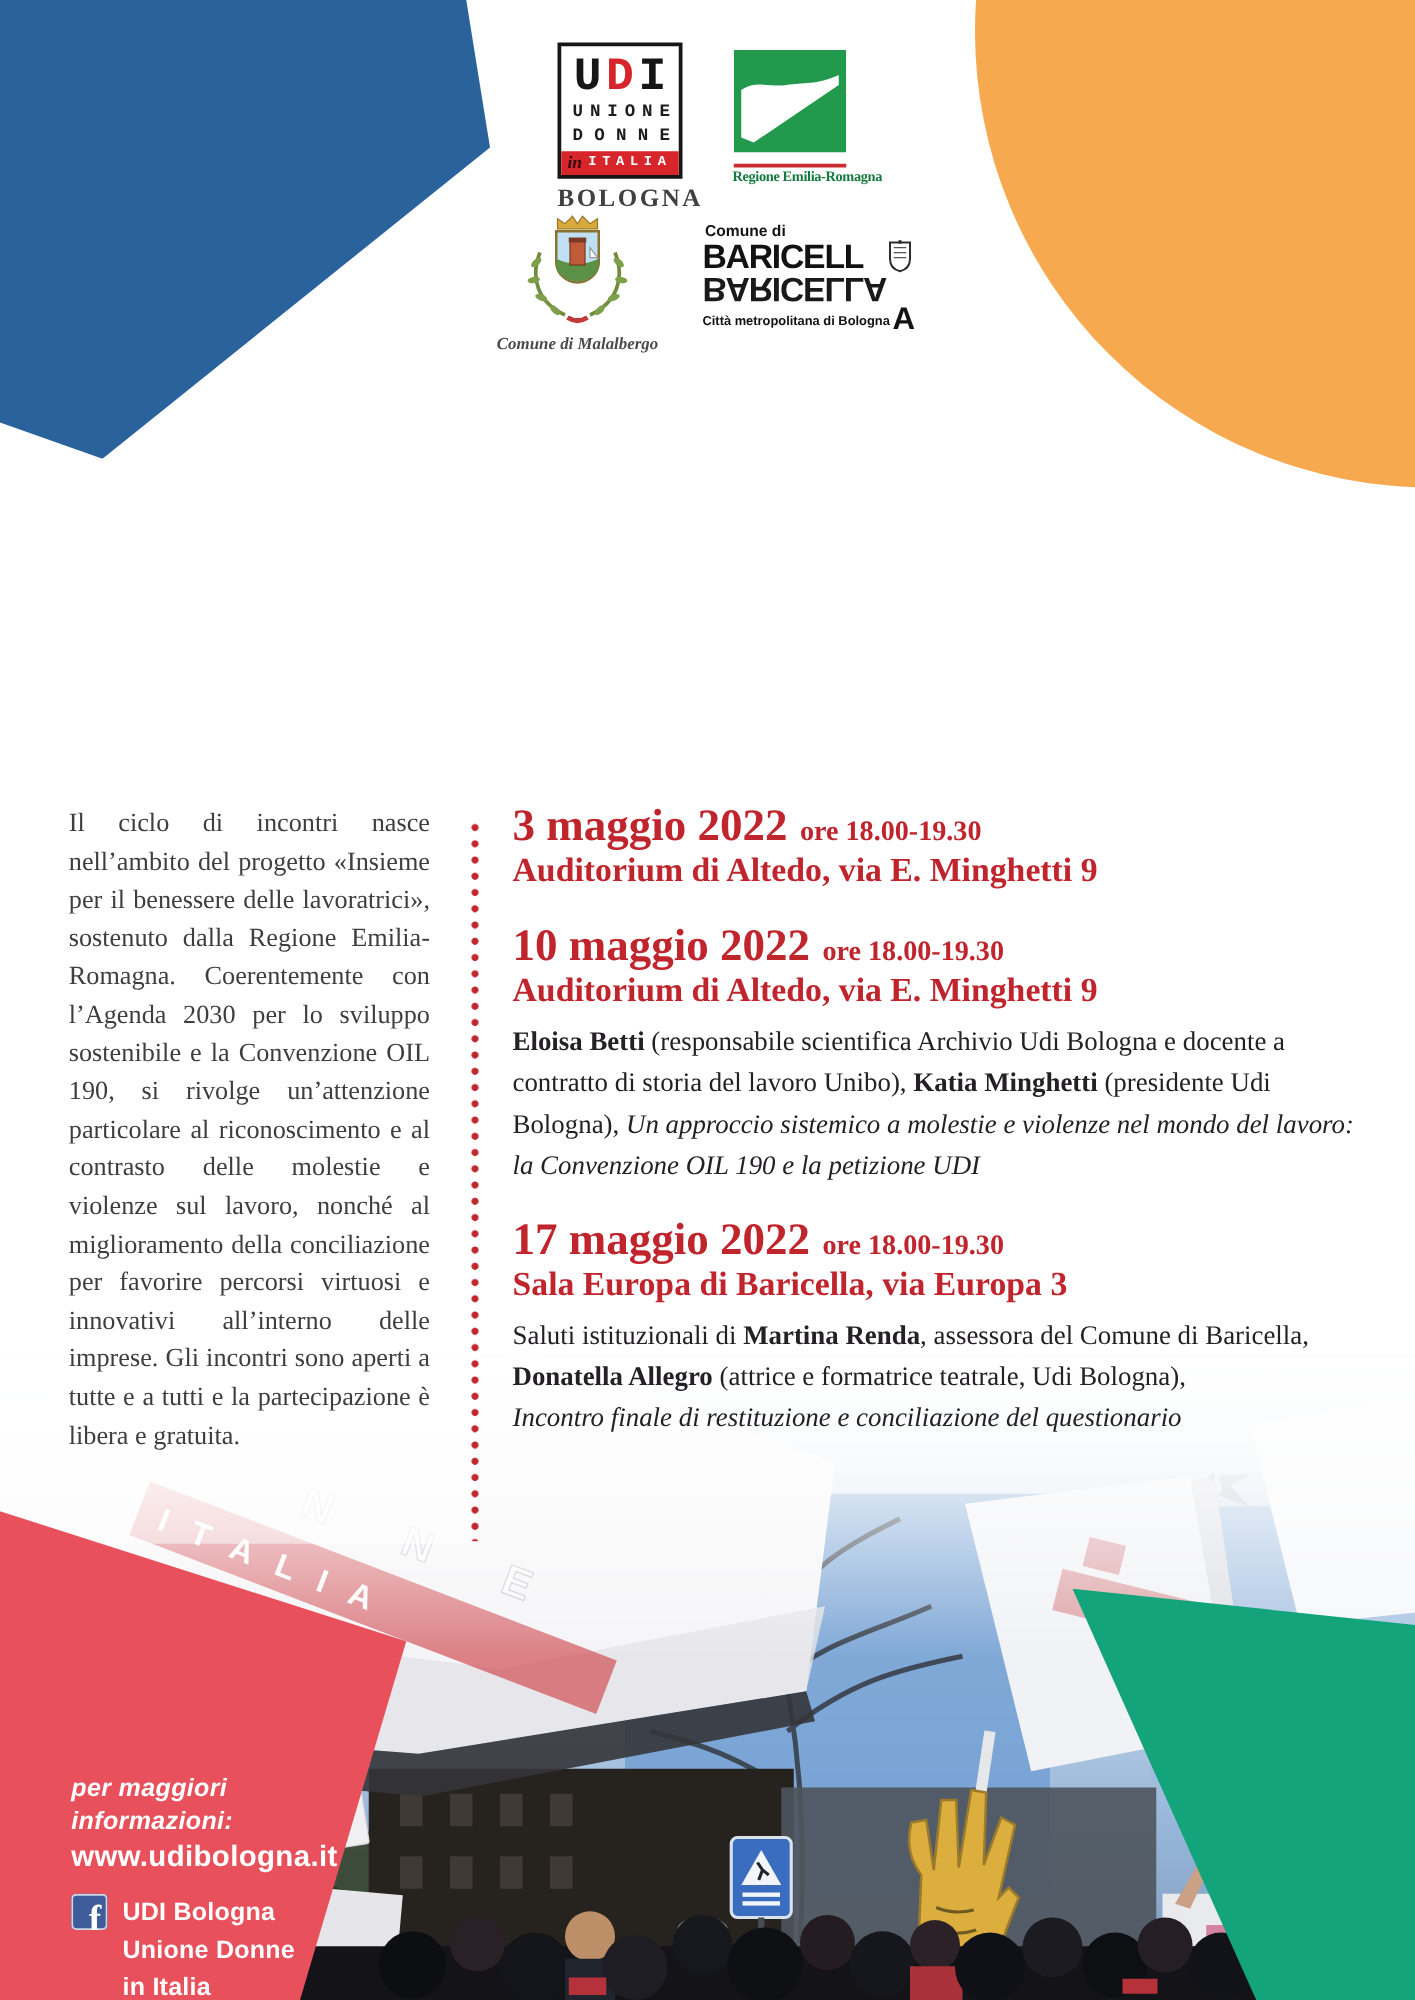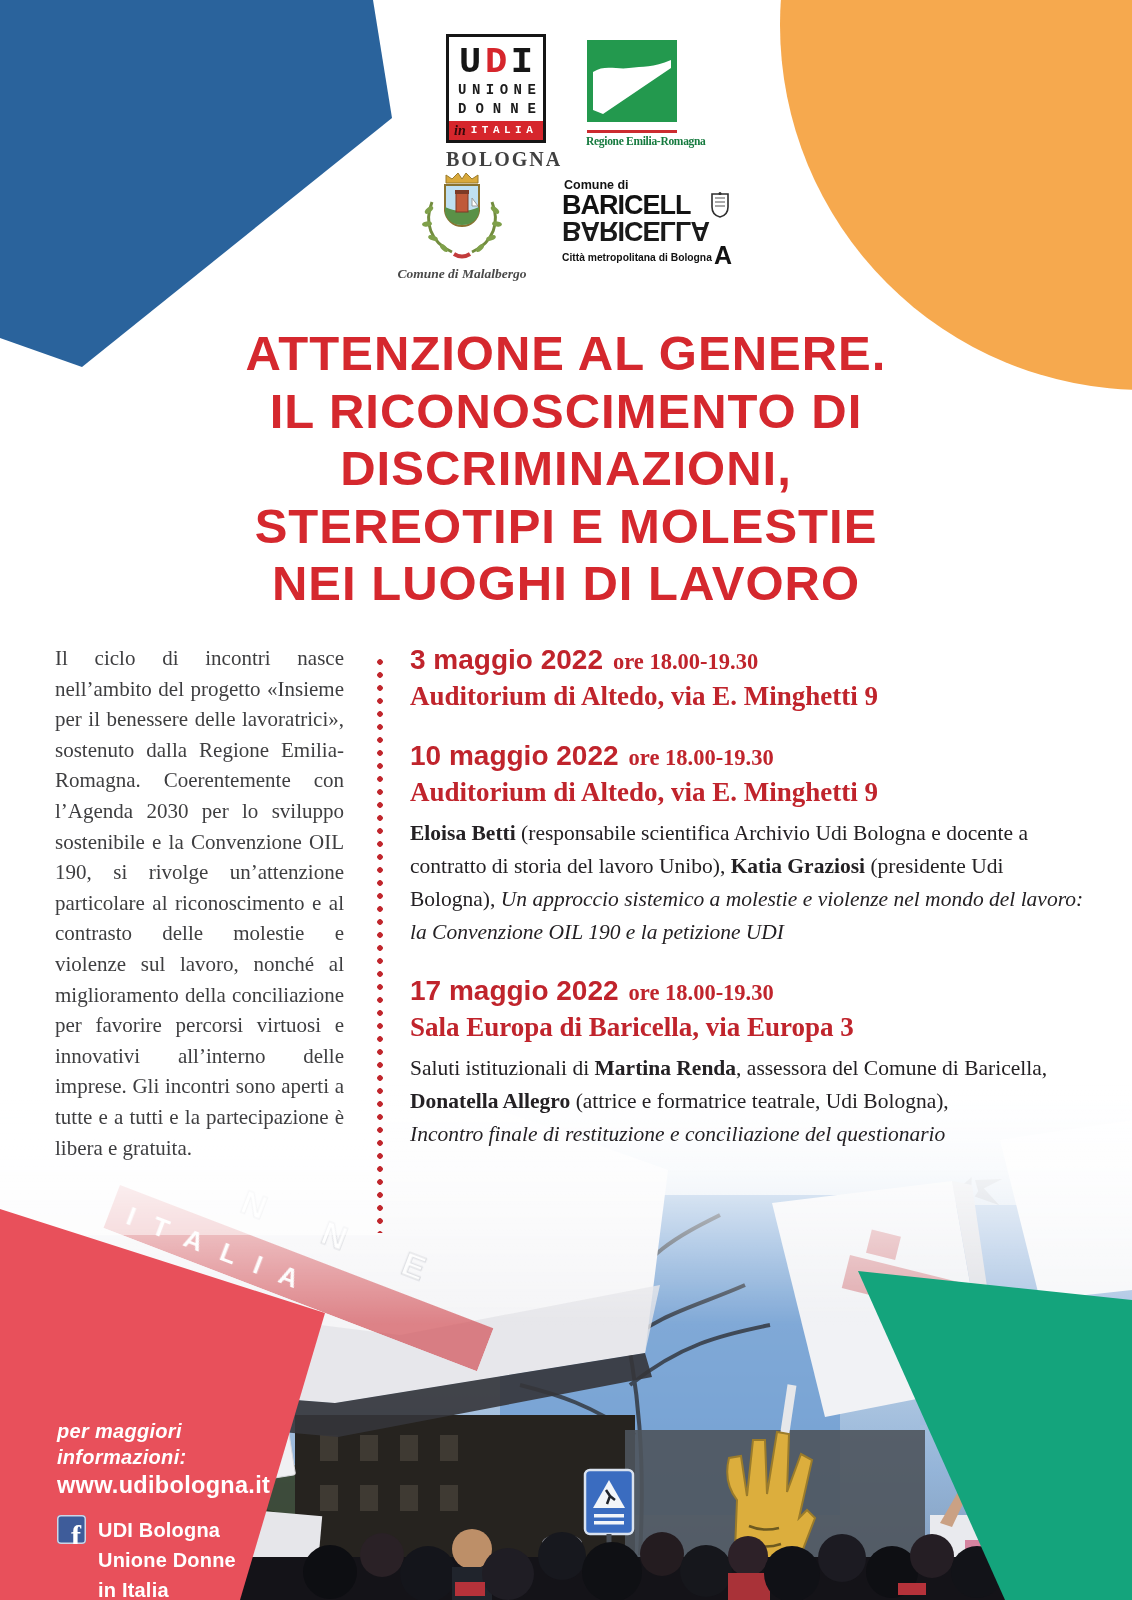--- a/index.html
+++ b/index.html
@@ -87,21 +87,21 @@
   .divider{
     position:absolute; left:377px; top:658px; width:6px; height:575px; z-index:4;
     background-image:radial-gradient(circle at 3px 4px, #c0262c 2.5px, rgba(192,38,44,0) 3.1px);
     background-size:6px 13px; background-repeat:repeat-y;
   }
 
   
   .events{ position:absolute; left:410px; top:642px; width:684px; z-index:3; }
   .ev{ margin-bottom:24px; }
   .ev-head{ color:#c0242c; }
-  .ev-date{ font-family:Liberation Sans, sans-serif; font-weight:bold; font-size:28px; line-height:36px;}
+  .ev-date{ font-family:Liberation Serif, serif; font-weight:bold; font-size:36px; line-height:36px;}
   .ev-time{ font-family:"Liberation Serif",serif; font-weight:bold; font-size:22.5px; margin-left:10px;}
   .ev-venue{ font-family:"Liberation Serif",serif; font-weight:bold; font-size:27px;
     line-height:36px; color:#c0242c; margin-bottom:7px;}
   .ev-body{ font-family:"Liberation Serif",serif; font-size:21.5px; line-height:33px; color:#242124;}
   .ev-body .b{ font-weight:bold; }
   .ev-body .i{ font-style:italic; }
   .ev-body .block{ display:block; }
 
   
   .footer{ position:absolute; left:57px; top:1418px; width:260px; z-index:7; color:#fff;
@@ -316,48 +316,41 @@
         </svg>
       </div>
       <div class="bar-mirror">BARICELLA</div>
       <div class="bar-row3">
         <span class="bar-caption">Città metropolitana di Bologna</span>
         <span class="bar-a">A</span>
       </div>
     </div>
   </header>
 
-  <div class="title">
-    <div>ATTENZIONE AL GENERE.</div>
-    <div>IL RICONOSCIMENTO DI</div>
-    <div>DISCRIMINAZIONI,</div>
-    <div>STEREOTIPI E MOLESTIE</div>
-    <div>NEI LUOGHI DI LAVORO</div>
-  </div>
 
   <p class="intro" lang="it">Il ciclo di incontri nasce nell’ambito del progetto «Insieme per il benessere delle lavoratrici», sostenuto dalla Regione Emilia-Romagna. Coerentemente con l’Agenda 2030 per lo sviluppo sostenibile e la Convenzione OIL 190, si rivolge un’attenzione particolare al riconoscimento e al contrasto delle molestie e violenze sul lavoro, nonché al miglioramento della conciliazione per favorire percorsi virtuosi e innovativi all’interno delle imprese. Gli incontri sono aperti a tutte e a tutti e la partecipazione è libera e gratuita.</p>
 
   <div class="divider"></div>
 
   <main class="events">
 
     <section class="ev">
       <div class="ev-head">
         <span class="ev-date">3 maggio 2022</span><span class="ev-time">ore 18.00-19.30</span>
       </div>
       <div class="ev-venue">Auditorium di Altedo, via E. Minghetti 9</div>
     </section>
 
     <section class="ev">
       <div class="ev-head">
         <span class="ev-date">10 maggio 2022</span><span class="ev-time">ore 18.00-19.30</span>
       </div>
       <div class="ev-venue">Auditorium di Altedo, via E. Minghetti 9</div>
       <p class="ev-body">
-        <span class="b">Eloisa Betti</span><span> (responsabile scientifica Archivio Udi Bologna e docente a contratto di storia del lavoro Unibo), </span><span class="b">Katia Graziosi</span><span> (presidente Udi Bologna), </span><span class="i">Un approccio sistemico a molestie e violenze nel mondo del lavoro: la Convenzione OIL 190 e la petizione UDI</span>
+        <span class="b">Eloisa Betti</span><span> (responsabile scientifica Archivio Udi Bologna e docente a contratto di storia del lavoro Unibo), </span><span class="b">Katia Minghetti</span><span> (presidente Udi Bologna), </span><span class="i">Un approccio sistemico a molestie e violenze nel mondo del lavoro: la Convenzione OIL 190 e la petizione UDI</span>
       </p>
     </section>
 
     <section class="ev">
       <div class="ev-head">
         <span class="ev-date">17 maggio 2022</span><span class="ev-time">ore 18.00-19.30</span>
       </div>
       <div class="ev-venue">Sala Europa di Baricella, via Europa 3</div>
       <p class="ev-body">
         <span>Saluti istituzionali di </span><span class="b">Martina Renda</span><span>, assessora del Comune di Baricella, </span><span class="b">Donatella Allegro</span><span> (attrice e formatrice teatrale, Udi Bologna), </span><span class="i block">Incontro finale di restituzione e conciliazione del questionario</span>

